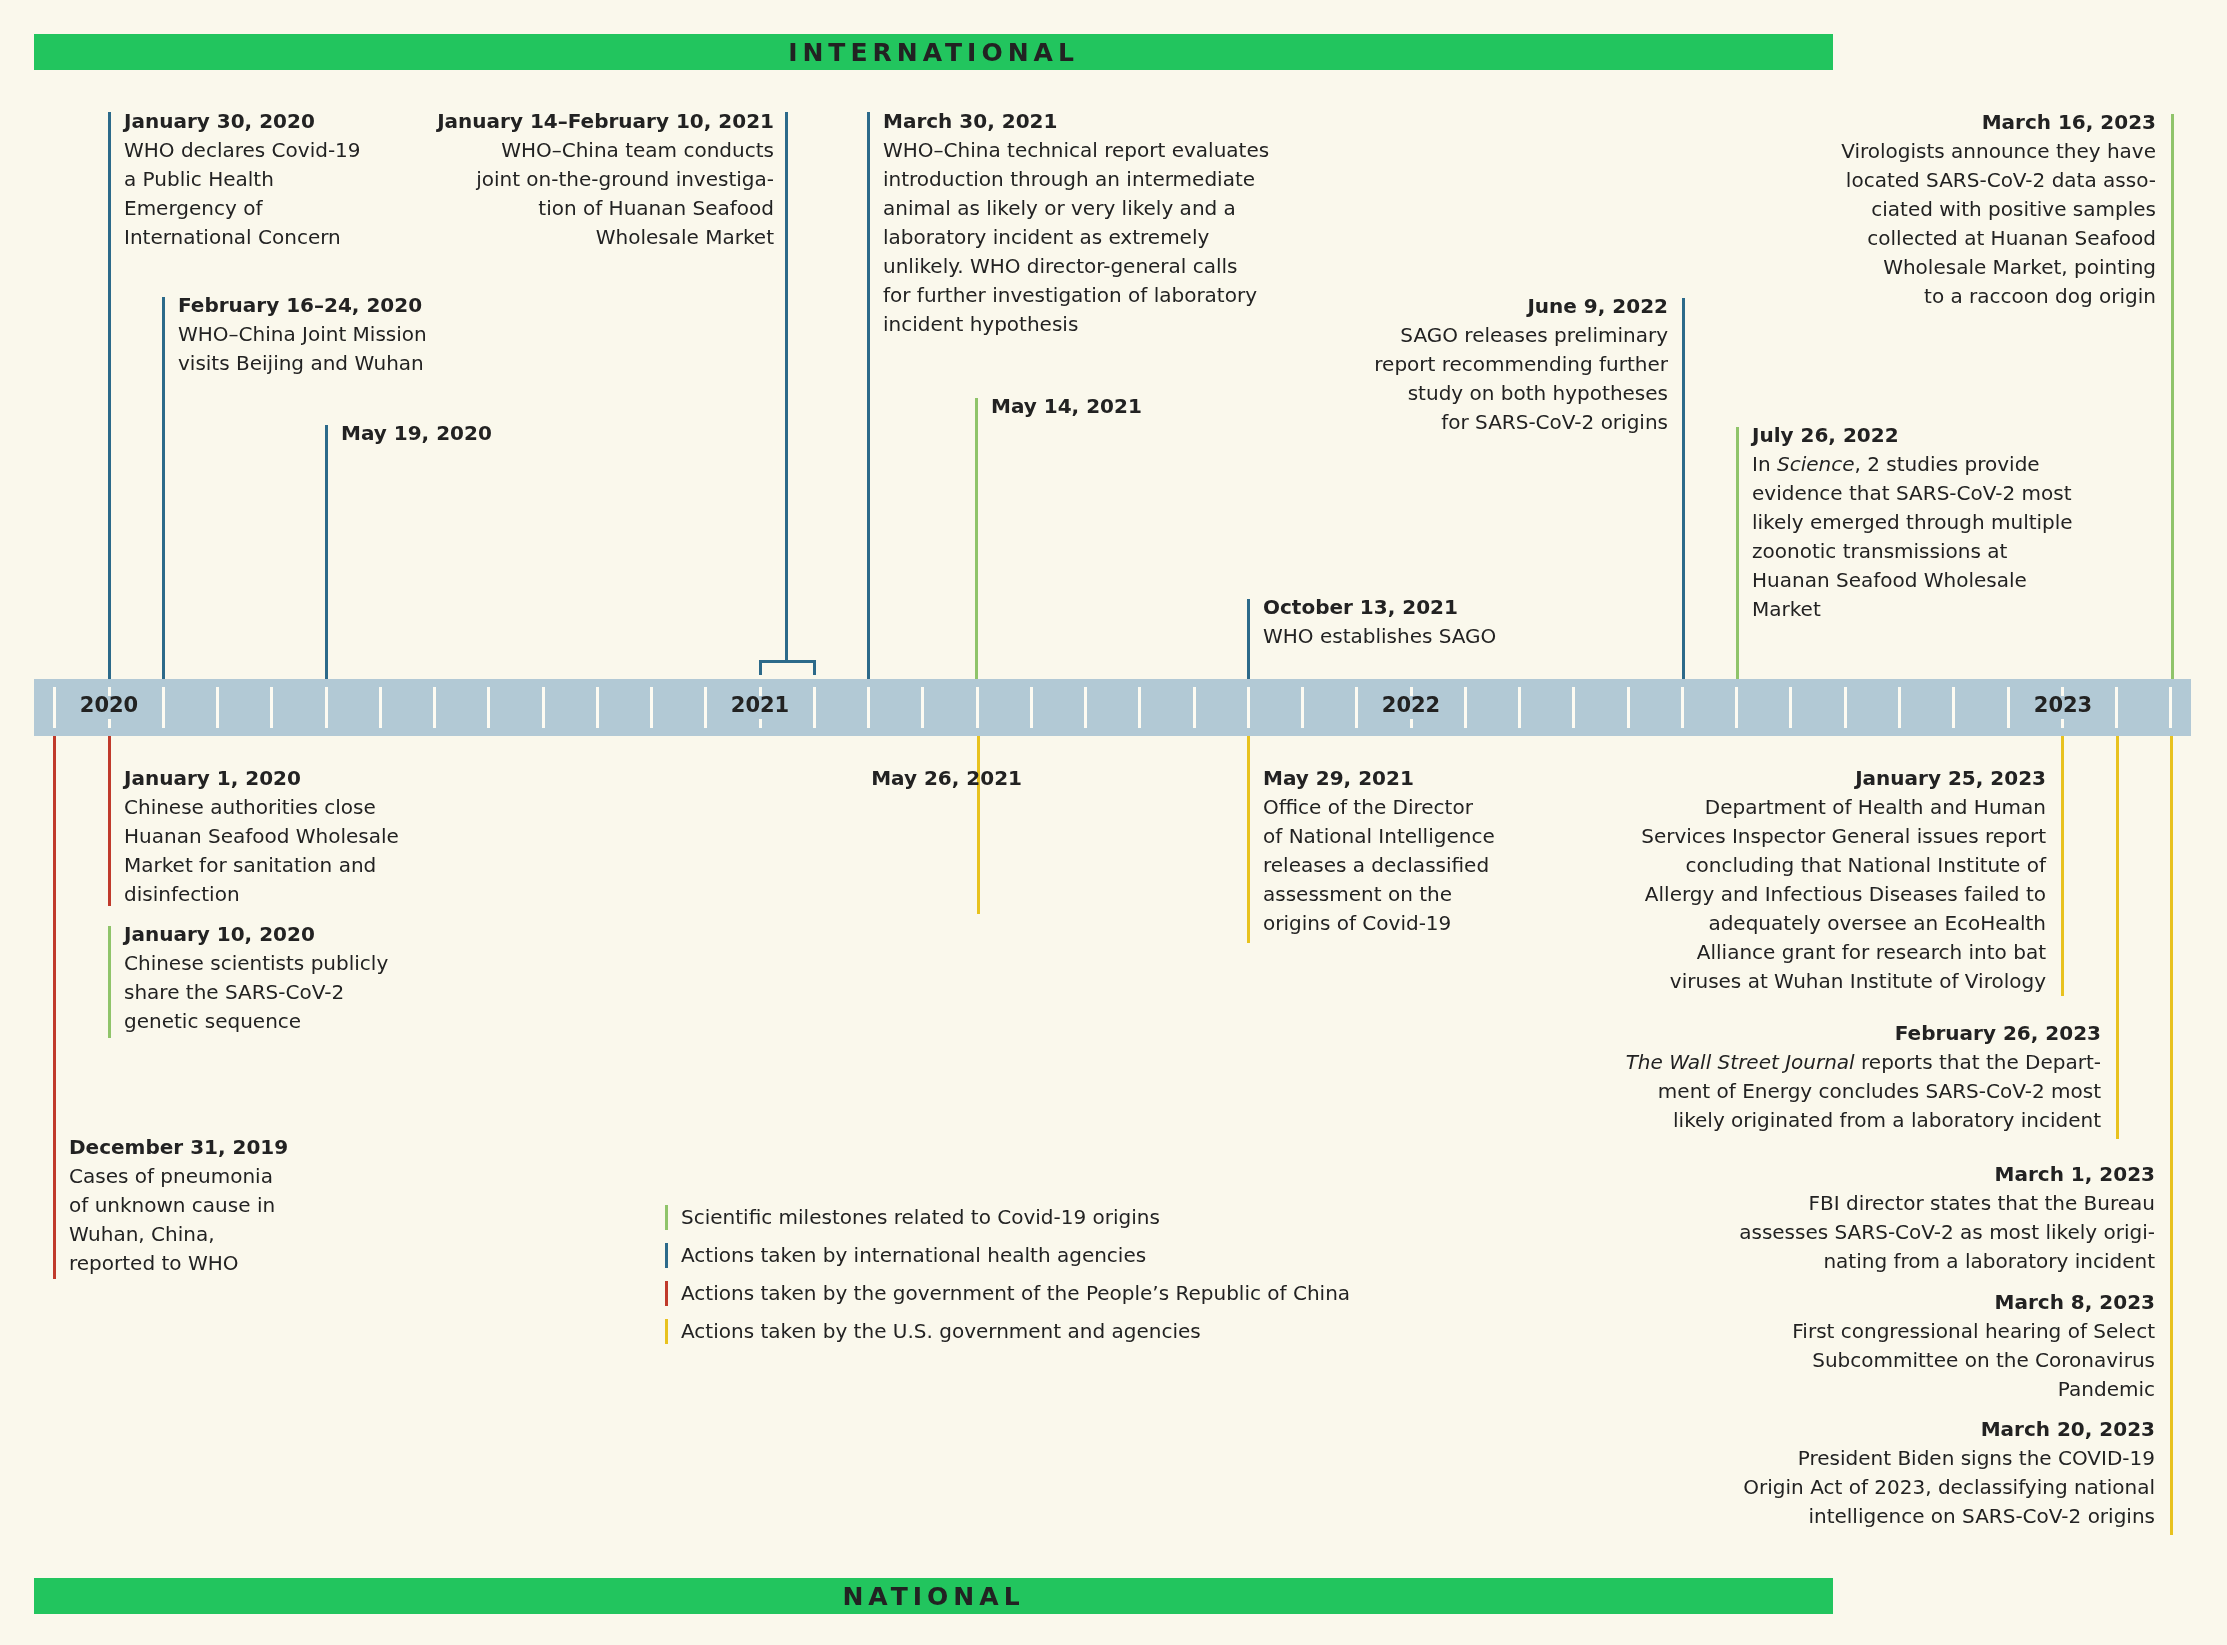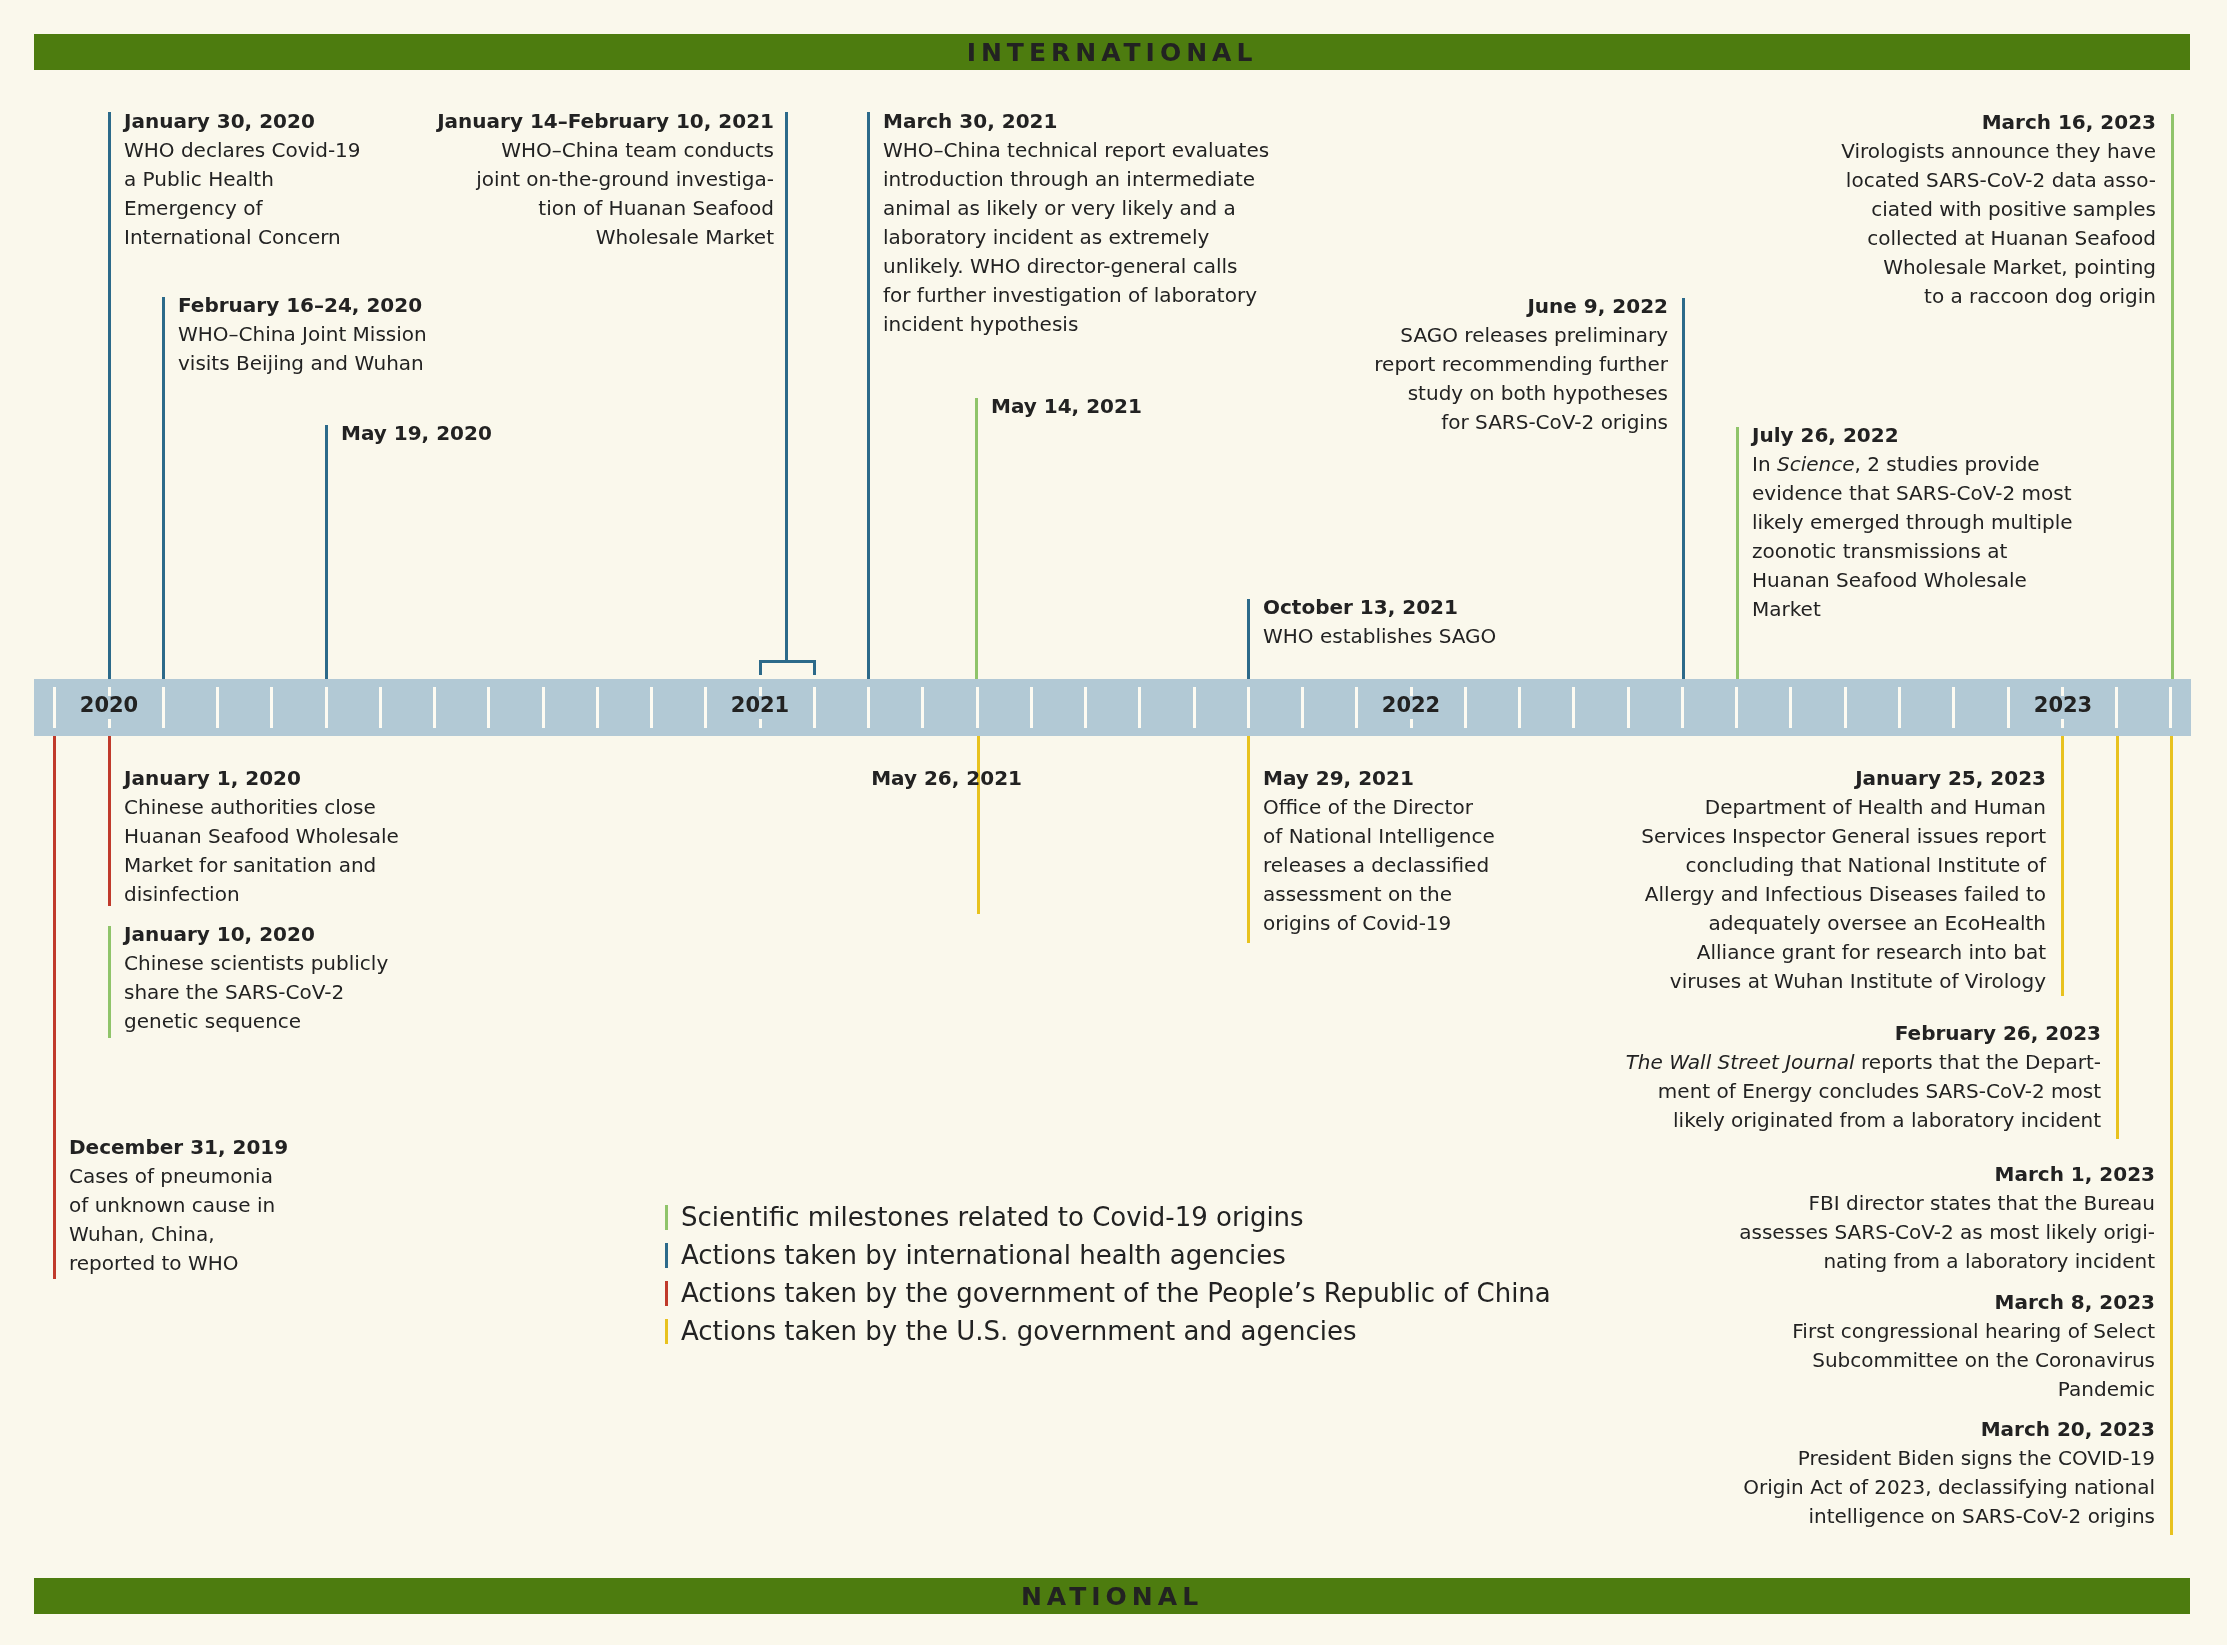--- a/index.html
+++ b/index.html
@@ -1,38 +1,38 @@
 <!DOCTYPE html>
 <html style="font-size:13.5px"><head>
 <meta charset="utf-8">
 <style>
   html, body { margin:0; padding:0; }
   body { width:2227px; height:1645px; background:#faf8ec; position:relative; overflow:hidden;
          font-family:"DejaVu Sans", sans-serif; color:#222; }
-  .band { position:absolute; left:34px; width:2156px; height:36px; background:#4d7c0f;
+  .band { position:absolute; left:34px; width:1799px; height:36px; background:#22c55e;
           display:flex; align-items:center; justify-content:center; }
   .band span { font-weight:bold; font-size:25px; letter-spacing:5px; color:#222; }
   .bar { position:absolute; left:34px; top:679px; width:2157px; height:57px; background:#b2c9d5; }
   .tick { position:absolute; width:2.5px; background:#fdfbf2; top:7.6px; height:41px; }
   .tick.yr { height:auto; }
   .tick.yr.a { top:7.6px; height:9.3px; }
   .tick.yr.b { top:40px; height:9.3px; }
   .year { position:absolute; top:13.5px; font-weight:bold; font-size:21px; color:#222; transform:translateX(-50%); }
   .vline { position:absolute; width:2.5px; }
   .blue { background:#2c6a8a; } .green { background:#8fc46a; }
   .red { background:#c03a2b; } .yellow { background:#e8c21e; }
   .ev { position:absolute; font-size:20px; line-height:29px; }
   .ev .d { font-weight:bold; font-size:20px; display:block; }
   .ev .t { display:block; white-space:pre-line; }
   .ev.r { text-align:right; }
   .bracket-h { position:absolute; left:759px; top:660px; width:57px; height:2.5px; background:#2c6a8a; }
   .bracket-l { position:absolute; left:759px; top:660px; width:2.5px; height:15px; background:#2c6a8a; }
   .bracket-r { position:absolute; left:813px; top:660px; width:2.5px; height:15px; background:#2c6a8a; }
   .legend { position:absolute; left:665px; top:1198px; }
-  .legend .item { position:relative; height:38px; display:flex; align-items:center; font-size:26px; }
+  .legend .item { position:relative; height:38px; display:flex; align-items:center; font-size:20px; }
   .legend .sw { width:2.5px; height:25px; margin-right:13.5px; }
 </style>
 </head>
 <body>
 
 <div class="band" style="top:34px">
   <span>INTERNATIONAL</span>
 </div>
 <div class="band" style="top:1578px">
   <span>NATIONAL</span>

